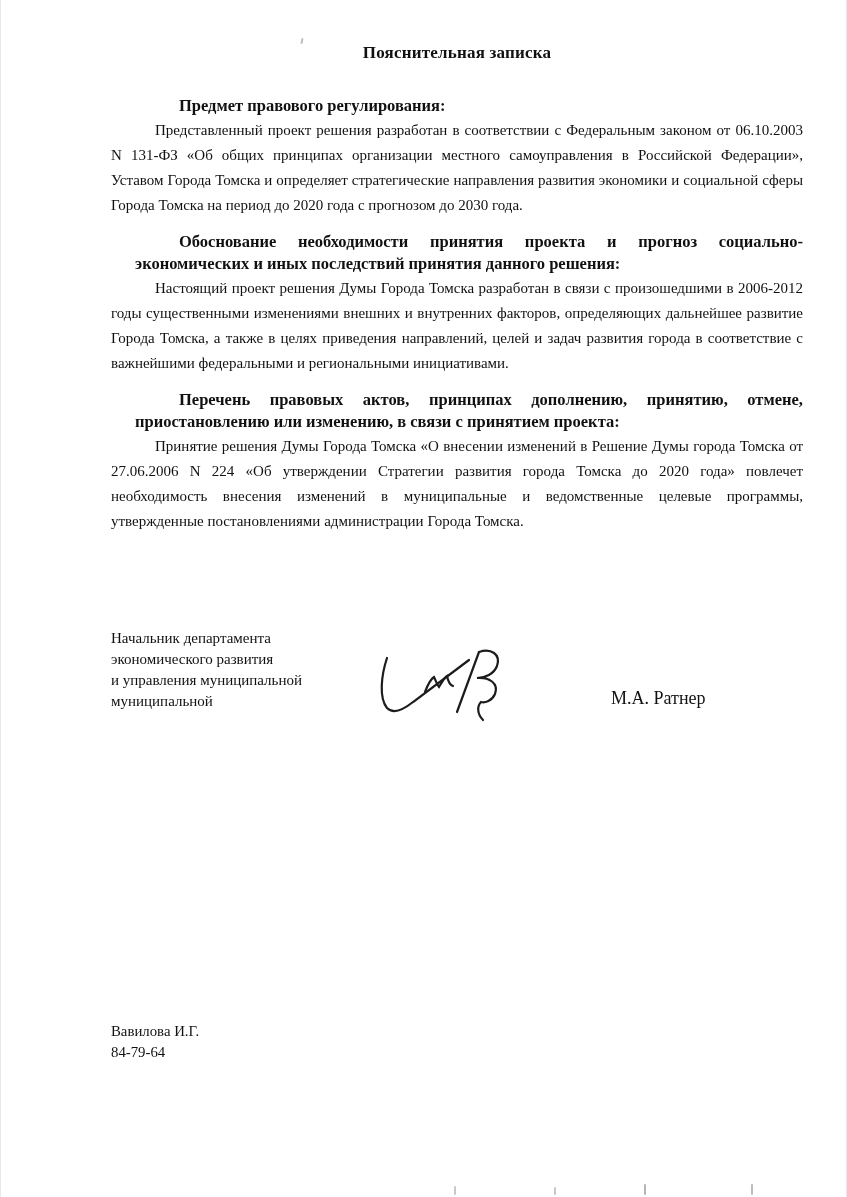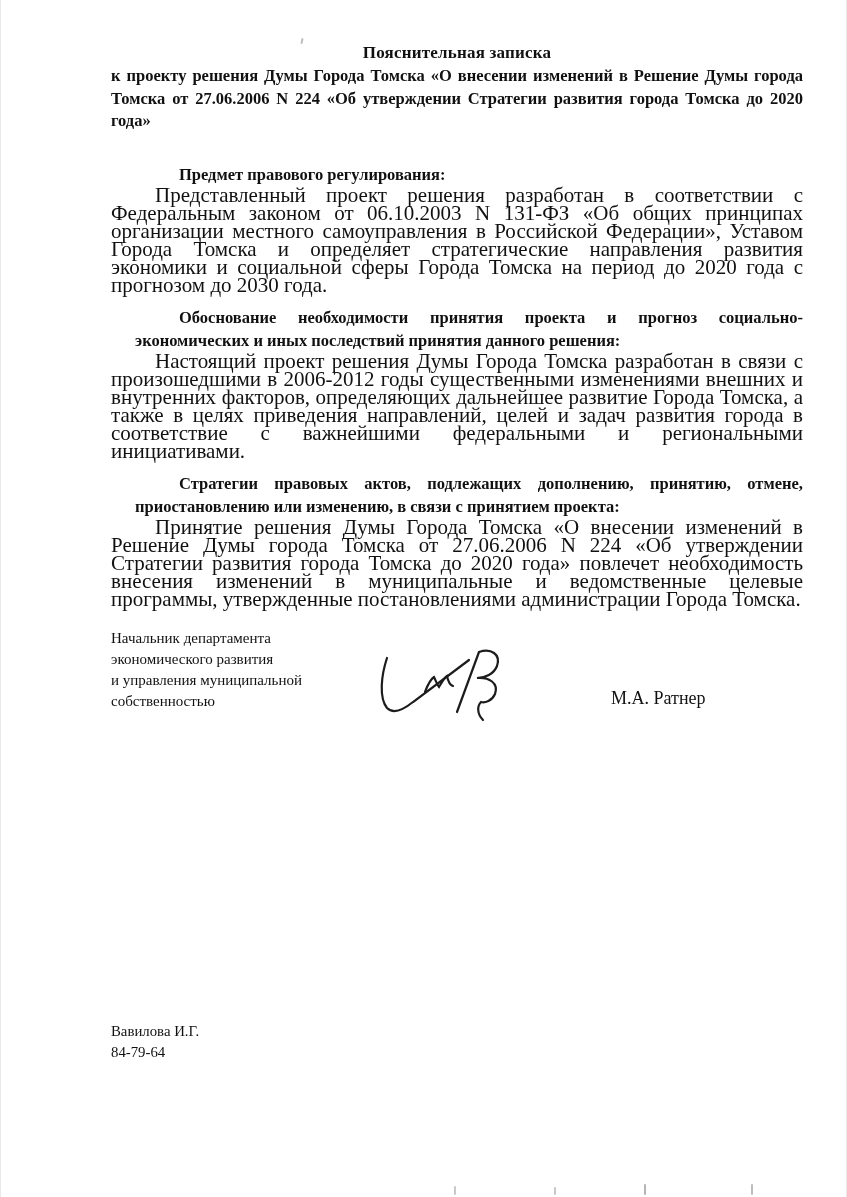--- a/index.html
+++ b/index.html
@@ -39,24 +39,24 @@
   .section.later { margin-top: 13px; }
   .section-heading {
     font-size: 16.5px;
     font-weight: bold;
     text-align: justify;
     text-indent: 44px;
     line-height: 22.5px;
     margin-left: 24px;
   }
   .section-body {
-    font-size: 21px;
+    font-size: 15px;
     text-align: justify;
     text-indent: 44px;
-    line-height: 18px;
+    line-height: 25px;
   }
   .signature-block {
     position: absolute;
     left: 110px;
     top: 628px;
     width: 692px;
     height: 100px;
   }
   .sig-position {
     position: absolute;
@@ -98,45 +98,44 @@
   .a5 { left: 750px; top: 1184px; width: 2px; height: 11px; background:#bdbdbd; }
 </style>
 </head>
 <body>
 
 <div class="page">
   <div class="content">
 
     <div class="doc-title">Пояснительная записка</div>
 
-    <div class="doc-subtitle">к проекту решения Думы Города Томска «О внесении изменений в Решение Думы города Томска от 27.06.2006 N 224 «Об утверждении Стратегии развития города Томска до 2020 года»</div>
 
     <div class="section first">
       <div class="section-heading">Предмет правового регулирования:</div>
       <div class="section-body">Представленный проект решения разработан в соответствии с Федеральным законом от 06.10.2003 N 131-ФЗ «Об общих принципах организации местного самоуправления в Российской Федерации», Уставом Города Томска и определяет стратегические направления развития экономики и социальной сферы Города Томска на период до 2020 года с прогнозом до 2030 года.</div>
     </div>
 
     <div class="section later">
       <div class="section-heading">Обоснование необходимости принятия проекта  и прогноз социально-экономических и иных последствий принятия данного решения:</div>
       <div class="section-body">Настоящий проект решения Думы Города Томска разработан в связи с произошедшими в 2006-2012 годы существенными изменениями внешних и внутренних факторов, определяющих дальнейшее развитие Города Томска, а также в целях приведения направлений, целей и задач развития города в соответствие с важнейшими федеральными и региональными инициативами.</div>
     </div>
 
     <div class="section later">
-      <div class="section-heading">Стратегии правовых актов, подлежащих дополнению, принятию, отмене, приостановлению или  изменению, в связи с принятием проекта:</div>
+      <div class="section-heading">Перечень правовых актов, принципах дополнению, принятию, отмене, приостановлению или  изменению, в связи с принятием проекта:</div>
       <div class="section-body">Принятие решения Думы Города Томска  «О внесении изменений в Решение Думы города Томска от 27.06.2006 N 224 «Об утверждении Стратегии развития города Томска до 2020 года» повлечет необходимость внесения изменений в муниципальные и ведомственные целевые программы, утвержденные постановлениями администрации Города Томска.</div>
     </div>
 
   </div>
 
   <div class="signature-block">
     <div class="sig-position">
       <span>Начальник департамента</span>
       <span>экономического развития</span>
       <span>и управления муниципальной</span>
-      <span>собственностью</span>
+      <span>муниципальной</span>
     </div>
 
     <svg class="sig-image" viewBox="0 0 140 82" fill="none" stroke="#1c1c1c" stroke-width="2.2" stroke-linecap="round">
       <path d="M14,12 C8,30 6,52 14,62 C20,68 30,64 40,56 L96,14"></path>
       <path d="M52,46 C55,38 58,33 61,31 C63,35 64,39 66,41 C69,36 71,32 74,30 C75,35 77,39 80,40"></path>
       <path d="M84,66 L106,6 C118,2 128,8 124,20 C121,28 112,32 104,32 C116,31 126,37 122,48 C119,55 112,57 108,56 C104,60 104,68 110,74"></path>
     </svg>
 
     <div class="sig-name">М.А. Ратнер</div>
   </div>

